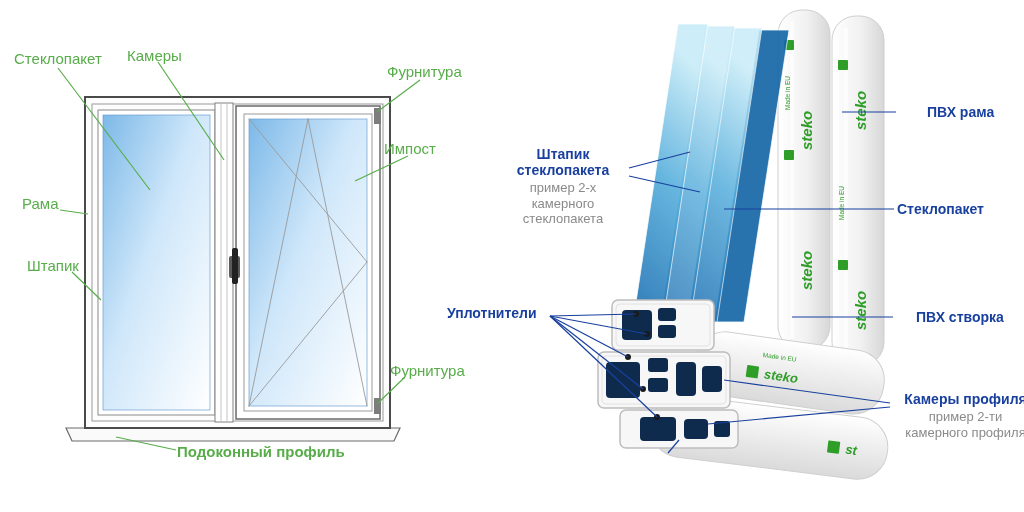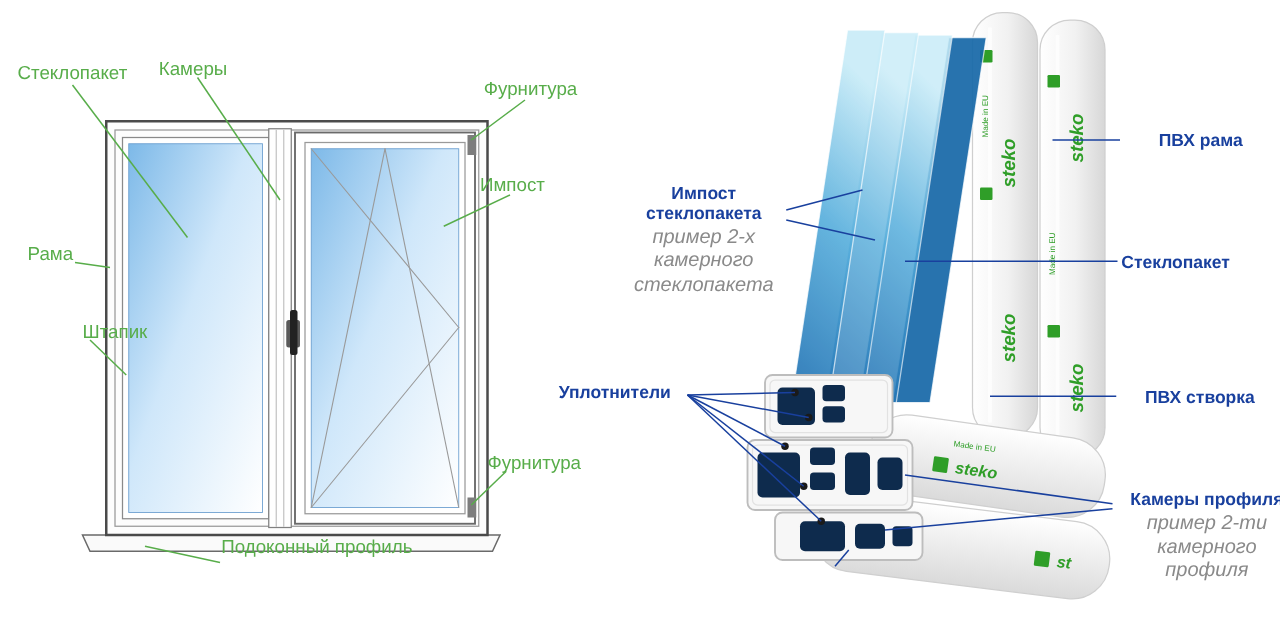--- a/index.html
+++ b/index.html
@@ -5,21 +5,21 @@
   html,body{margin:0;padding:0;background:#ffffff;}
   #stage{
     position:relative;width:1024px;height:512px;background:#ffffff;overflow:hidden;
     font-family:"Liberation Sans","DejaVu Sans",sans-serif;
   }
   #art{position:absolute;left:0;top:0;z-index:0;}
   .lbl{position:absolute;z-index:2;line-height:1.15;}
   .lbl-green{color:#58ad4a;font-size:15px;font-weight:400;}
   .lbl-blue{color:#19409e;font-size:14px;font-weight:bold;}
   .center{text-align:center;}
-  .note{font-style:italic;font-weight:normal;color:#8a8a8a;font-size:16px;line-height:1.2;margin-top:2px;}
+  .note{font-weight:normal;color:#8a8a8a;font-size:13px;line-height:1.2;margin-top:2px;}
   svg text.brand{font-family:"Liberation Sans","DejaVu Sans",sans-serif;font-weight:bold;font-style:italic;fill:#2f9e28;}
   svg text.madein{font-family:"Liberation Sans","DejaVu Sans",sans-serif;fill:#2f9e28;}
 </style>
 </head>
 <body>
 
 <div id="stage">
 
   <svg id="art" width="1024" height="512" viewBox="0 0 1024 512">
     <defs>
@@ -176,26 +176,26 @@
       <line x1="890" y1="403" x2="724" y2="380"></line>
       <line x1="890" y1="407" x2="708" y2="424"></line>
     </g>
   </svg>
 
   <div class="lbl lbl-green" style="left:14px;top:50px;">Стеклопакет</div>
   <div class="lbl lbl-green" style="left:127px;top:47px;">Камеры</div>
   <div class="lbl lbl-green" style="left:387px;top:63px;">Фурнитура</div>
   <div class="lbl lbl-green" style="left:384px;top:140px;">Импост</div>
   <div class="lbl lbl-green" style="left:22px;top:195px;">Рама</div>
-  <div class="lbl lbl-green" style="left:27px;top:257px;margin-left:39px;">Штапик</div>
+  <div class="lbl lbl-green" style="left:27px;top:257px;">Штапик</div>
   <div class="lbl lbl-green" style="left:390px;top:362px;">Фурнитура</div>
-  <div class="lbl lbl-green" style="left:177px;top:429px;">Подоконный профиль</div>
+  <div class="lbl lbl-green" style="left:177px;top:443px;font-weight:bold;">Подоконный профиль</div>
 
   <div class="lbl lbl-blue center" style="left:498px;top:146px;width:130px;">
-    <div>Импост стеклопакета</div>
+    <div>Штапик стеклопакета</div>
     <div class="note">пример 2-х камерного стеклопакета</div>
   </div>
 
   <div class="lbl lbl-blue" style="left:447px;top:305px;">Уплотнители</div>
 
 
   <div class="lbl lbl-blue" style="left:927px;top:104px;">ПВХ рама</div>
   <div class="lbl lbl-blue" style="left:897px;top:201px;">Стеклопакет</div>
   <div class="lbl lbl-blue" style="left:896px;top:309px;margin-left:20px;">ПВХ створка</div>
 

